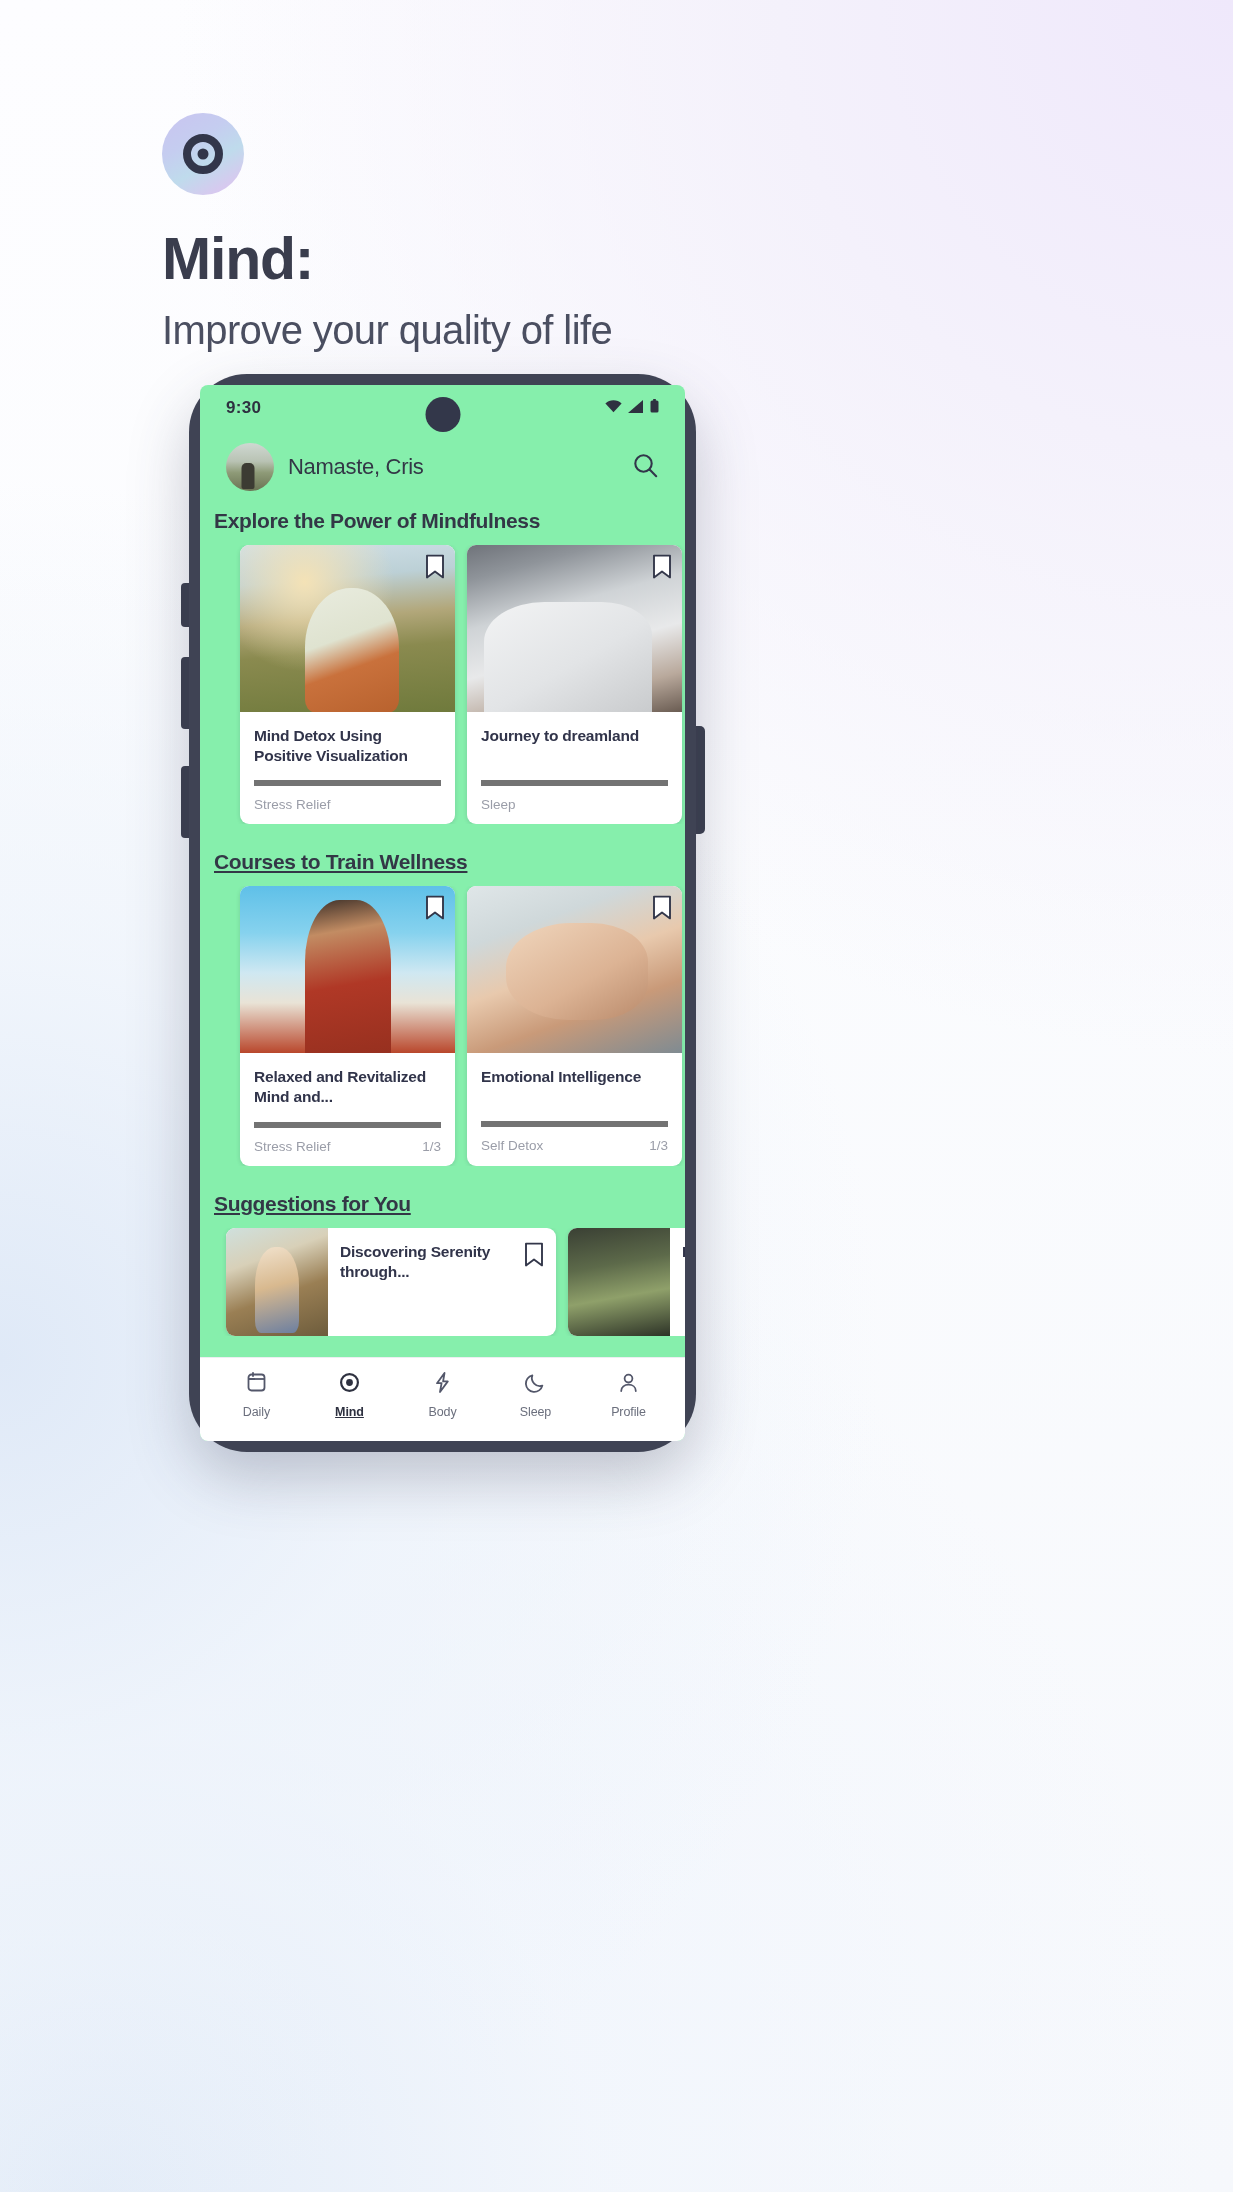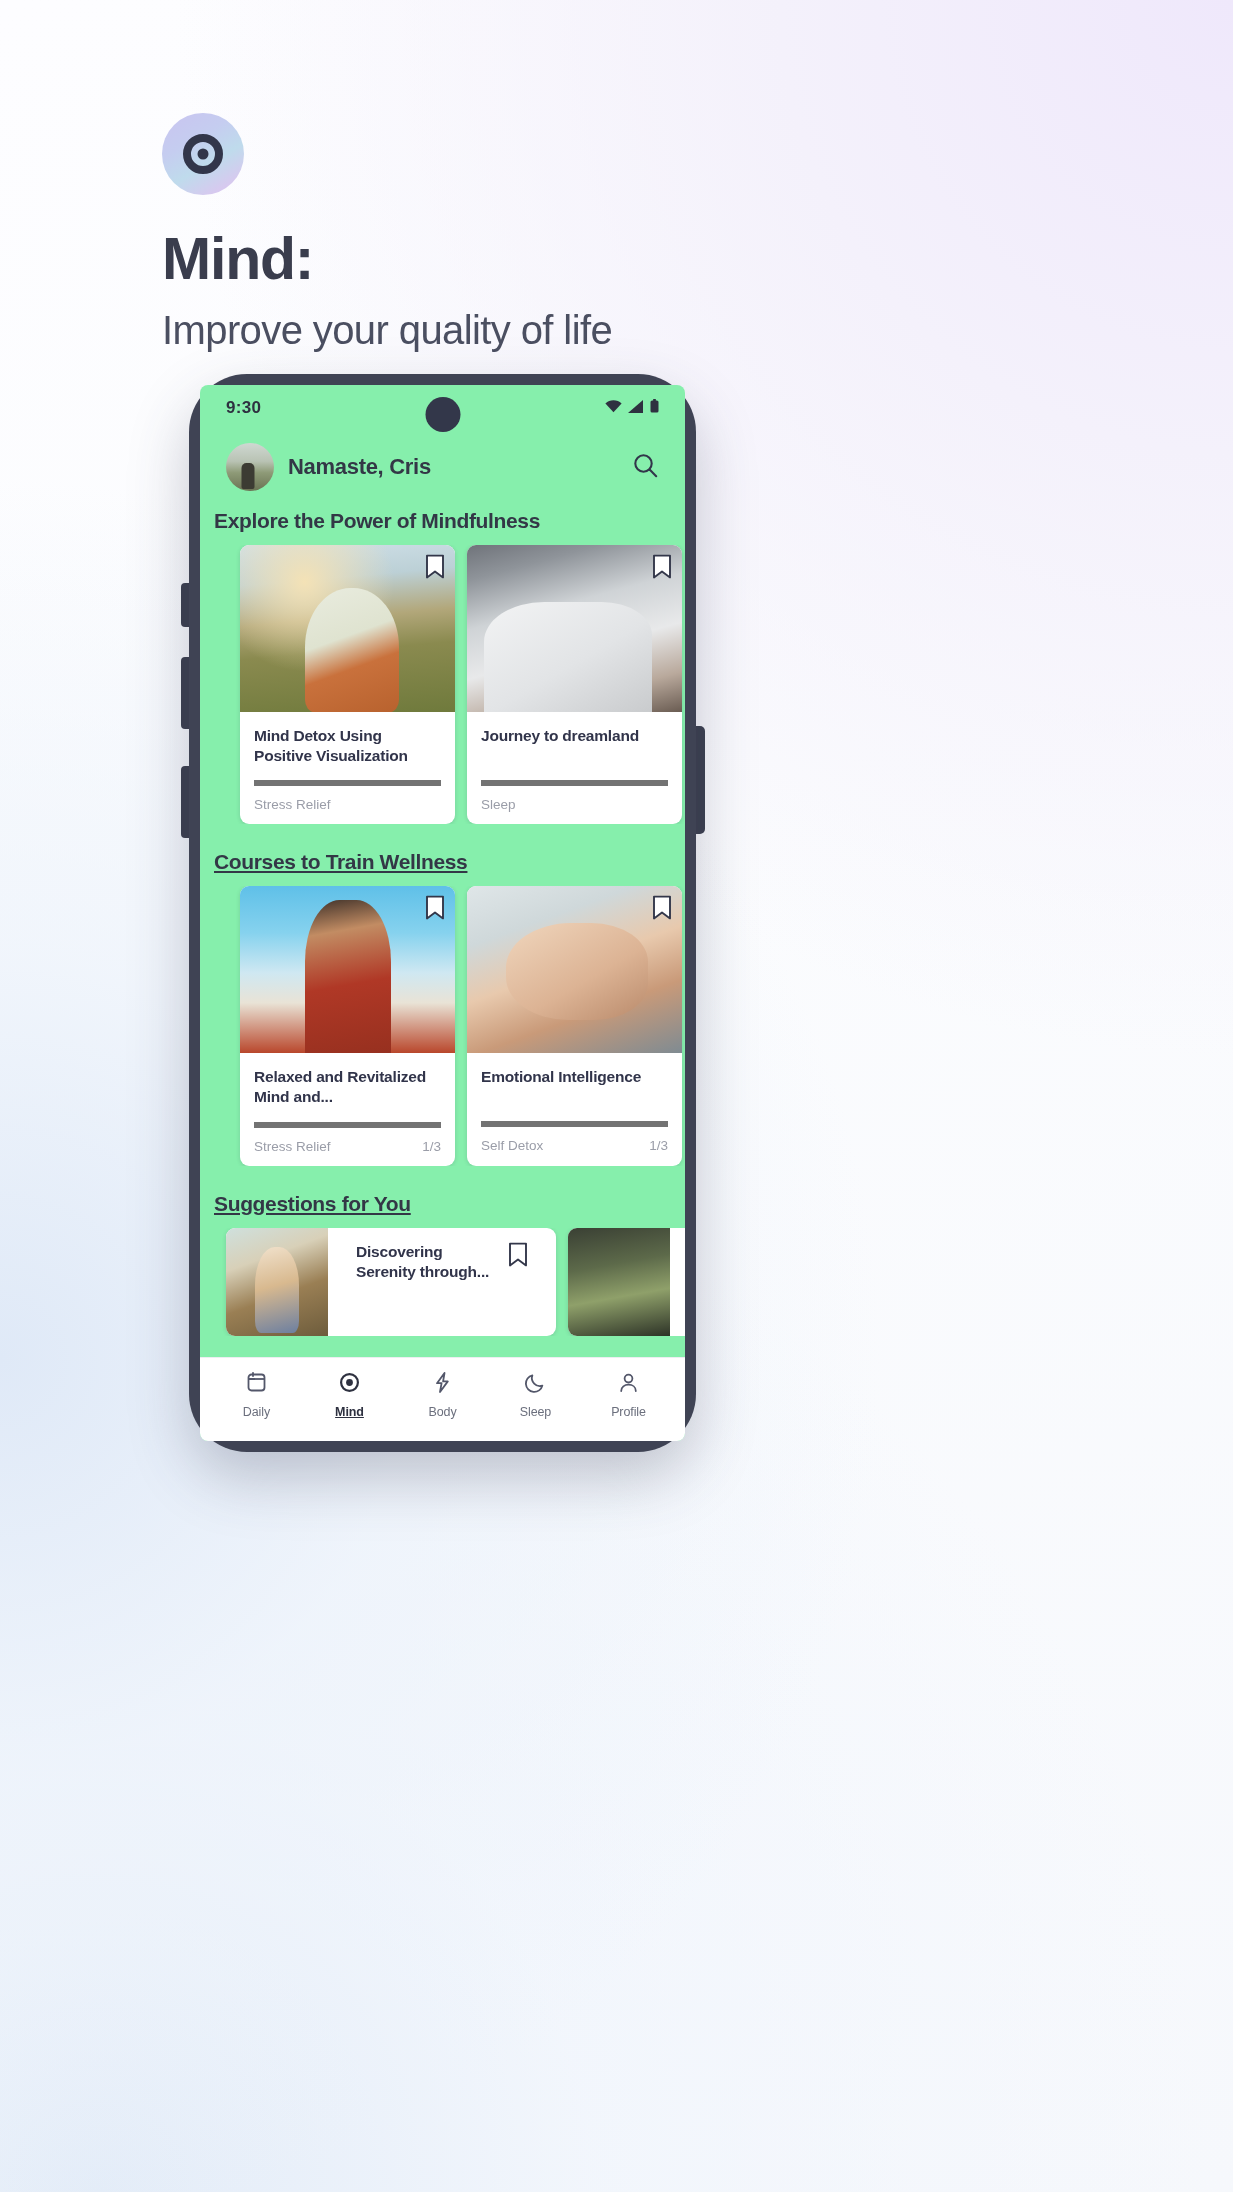--- a/index.html
+++ b/index.html
@@ -104,21 +104,21 @@
     position: relative; overflow: hidden;
     flex: none;
   }
   .avatar::after {
     content:""; position:absolute; left:46%; top:42%;
     width:13px; height:26px; border-radius:5px 5px 2px 2px;
     background:#3c3b33; transform: translateX(-50%);
   }
   .greet-text {
     margin-left: 14px;
-    font-size: 22px; font-weight: 700; color: #333746; letter-spacing: -0.3px;
+    font-size: 22px; font-weight: 400; color: #333746; letter-spacing: -0.3px;
   }
   .search-btn { margin-left: auto; cursor: pointer; }
 
   
   .section-title {
     padding: 16px 26px 12px 14px;
     font-size: 21px; font-weight: 700; color: #333746; letter-spacing: -0.35px;
   }
   .section-title.tight { padding-top: 26px; text-decoration: underline; }
 
@@ -186,21 +186,21 @@
 
   
   .sugg-rail { display: flex; gap: 12px; padding-left: 26px; overflow: hidden; }
   .sugg-card {
     flex: none; width: 330px; height: 108px;
     background: #fff; border-radius: 9px;
     box-shadow: 0 1px 4px rgba(40,45,70,0.16);
     display: flex; overflow: hidden;
   }
   .sugg-img { width: 102px; flex: none; position: relative; }
-  .sugg-body { flex: 1; padding: 14px 28px; display: flex; align-items: flex-start; }
+  .sugg-body { flex: 1; padding: 14px 12px; display: flex; align-items: flex-start; }
   .sugg-title {
     font-size: 15.5px; font-weight: 700; color: #31344a; line-height: 1.3; letter-spacing: -0.2px;
   }
   .sugg-bm { margin-left: auto; padding-left: 8px; cursor: pointer; }
 
   
   .nav {
     position: absolute; left: 0; right: 0; bottom: 0;
     height: 84px;
     background: #ffffff;

